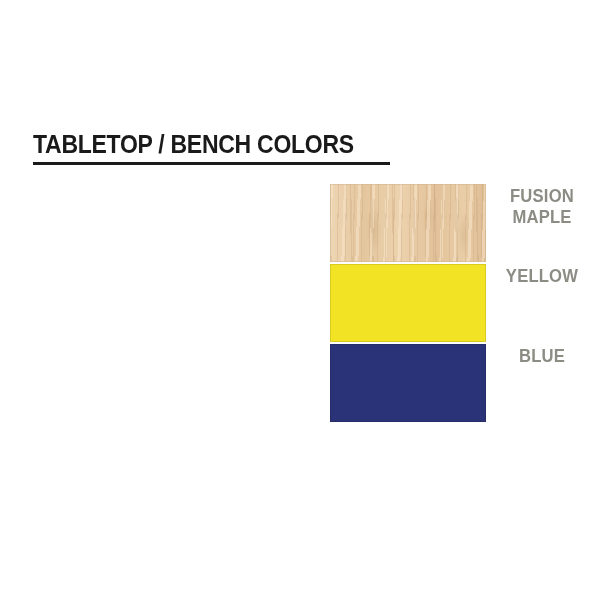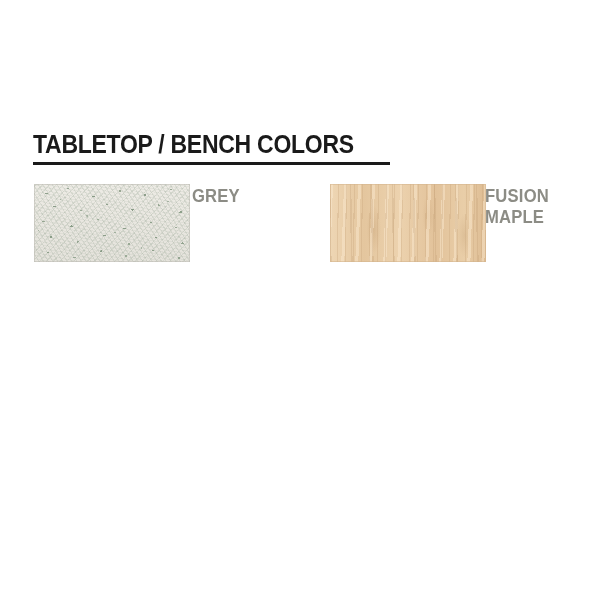--- a/index.html
+++ b/index.html
@@ -53,21 +53,21 @@
     position: absolute;
     left: 0;
     top: 168px;
     width: 600px;
   }
   .column {
     position: absolute;
     top: 0;
   }
   .column.left  { left: 34px;  width: 270px; }
-  .column.right { left: 330px; width: 265px; }
+  .column.right { left: 330px; width: 265px; text-align: center; }
 
   .row {
     position: relative;
     height: 80px;
   }
   .swatch {
     position: absolute;
     left: 0;
     top: 0;
     width: 156px;
@@ -236,36 +236,40 @@
 
   <div class="title-block">
     <div class="title-text">TABLETOP / BENCH COLORS</div>
     <div class="title-rule"></div>
   </div>
 
   <div class="columns">
 
     <div class="column left">
 
-      <div class="row">
-        <div class="swatch sw-grey"></div>
-        <div class="label">GREY</div>
-      </div>
 
 
 
 
     </div>
 
     <div class="column right">
 
       <div class="row">
         <div class="swatch sw-maple"></div>
         <div class="label">FUSION MAPLE</div>
       </div>
 
-
-
+      <div class="row">
+        <div class="swatch sw-solid" style="background-color: rgb(242, 227, 36);"></div>
+        <div class="label">YELLOW</div>
+      </div>
+
+
+      <div class="row">
+        <div class="swatch sw-solid" style="background-color: rgb(42, 51, 119);"></div>
+        <div class="label">BLUE</div>
+      </div>
 
     </div>
 
   </div>
 </div>
 
 </body></html>

